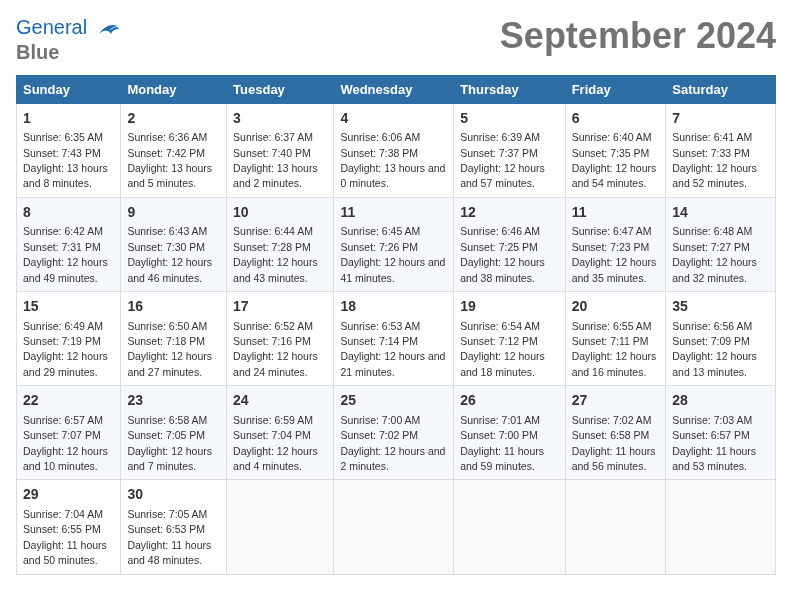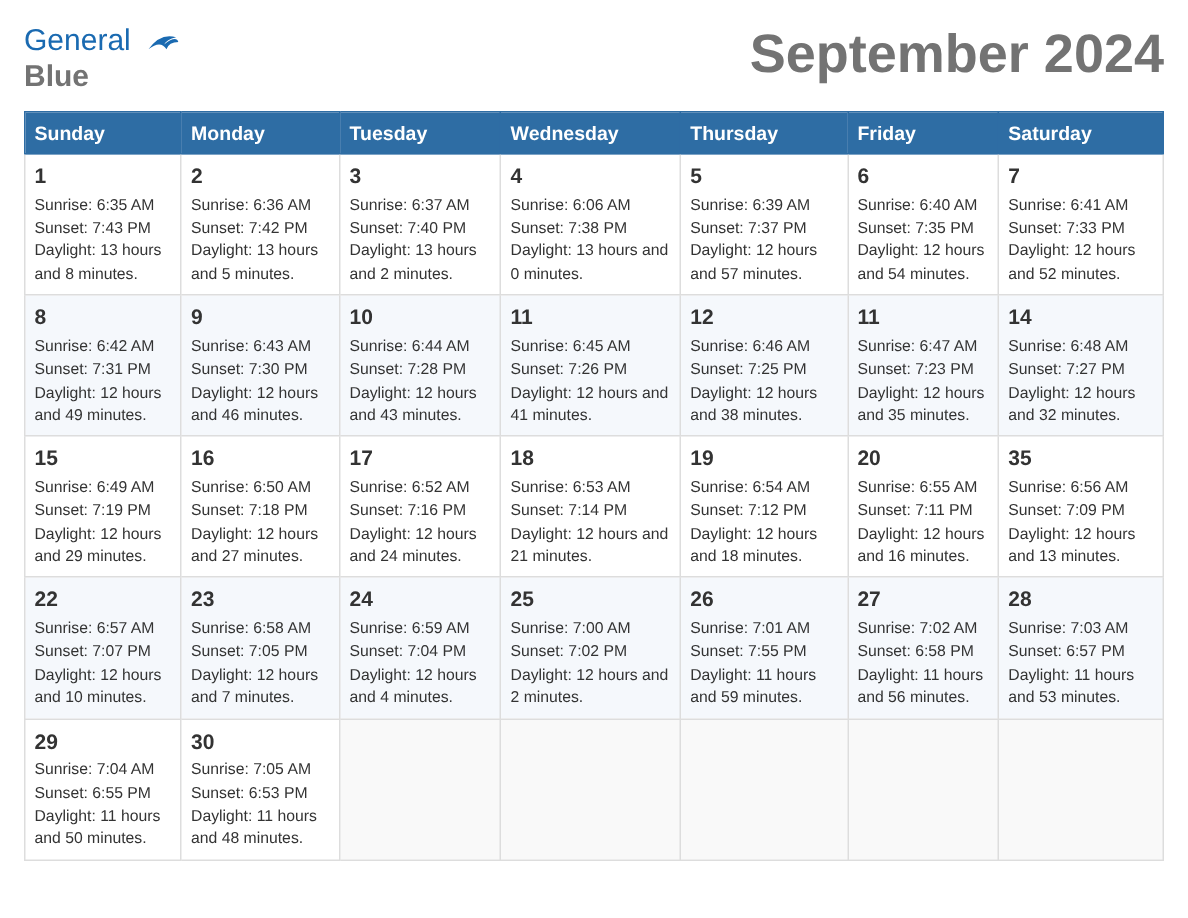--- a/index.html
+++ b/index.html
@@ -222,21 +222,21 @@
         <td><span class="day-num">24</span>
         <span class="cell-text">Sunrise: 6:59 AM</span><br>
         <span class="cell-text">Sunset: 7:04 PM</span><br>
         <span class="cell-text">Daylight: 12 hours and 4 minutes.</span></td>
         <td><span class="day-num">25</span>
         <span class="cell-text">Sunrise: 7:00 AM</span><br>
         <span class="cell-text">Sunset: 7:02 PM</span><br>
         <span class="cell-text">Daylight: 12 hours and 2 minutes.</span></td>
         <td><span class="day-num">26</span>
         <span class="cell-text">Sunrise: 7:01 AM</span><br>
-        <span class="cell-text">Sunset: 7:55 PM</span><br>
+        <span class="cell-text">Sunset: 7:00 PM</span><br>
         <span class="cell-text">Daylight: 11 hours and 59 minutes.</span></td>
         <td><span class="day-num">27</span>
         <span class="cell-text">Sunrise: 7:02 AM</span><br>
         <span class="cell-text">Sunset: 6:58 PM</span><br>
         <span class="cell-text">Daylight: 11 hours and 56 minutes.</span></td>
         <td><span class="day-num">28</span>
         <span class="cell-text">Sunrise: 7:03 AM</span><br>
         <span class="cell-text">Sunset: 6:57 PM</span><br>
         <span class="cell-text">Daylight: 11 hours and 53 minutes.</span></td>
       </tr>

